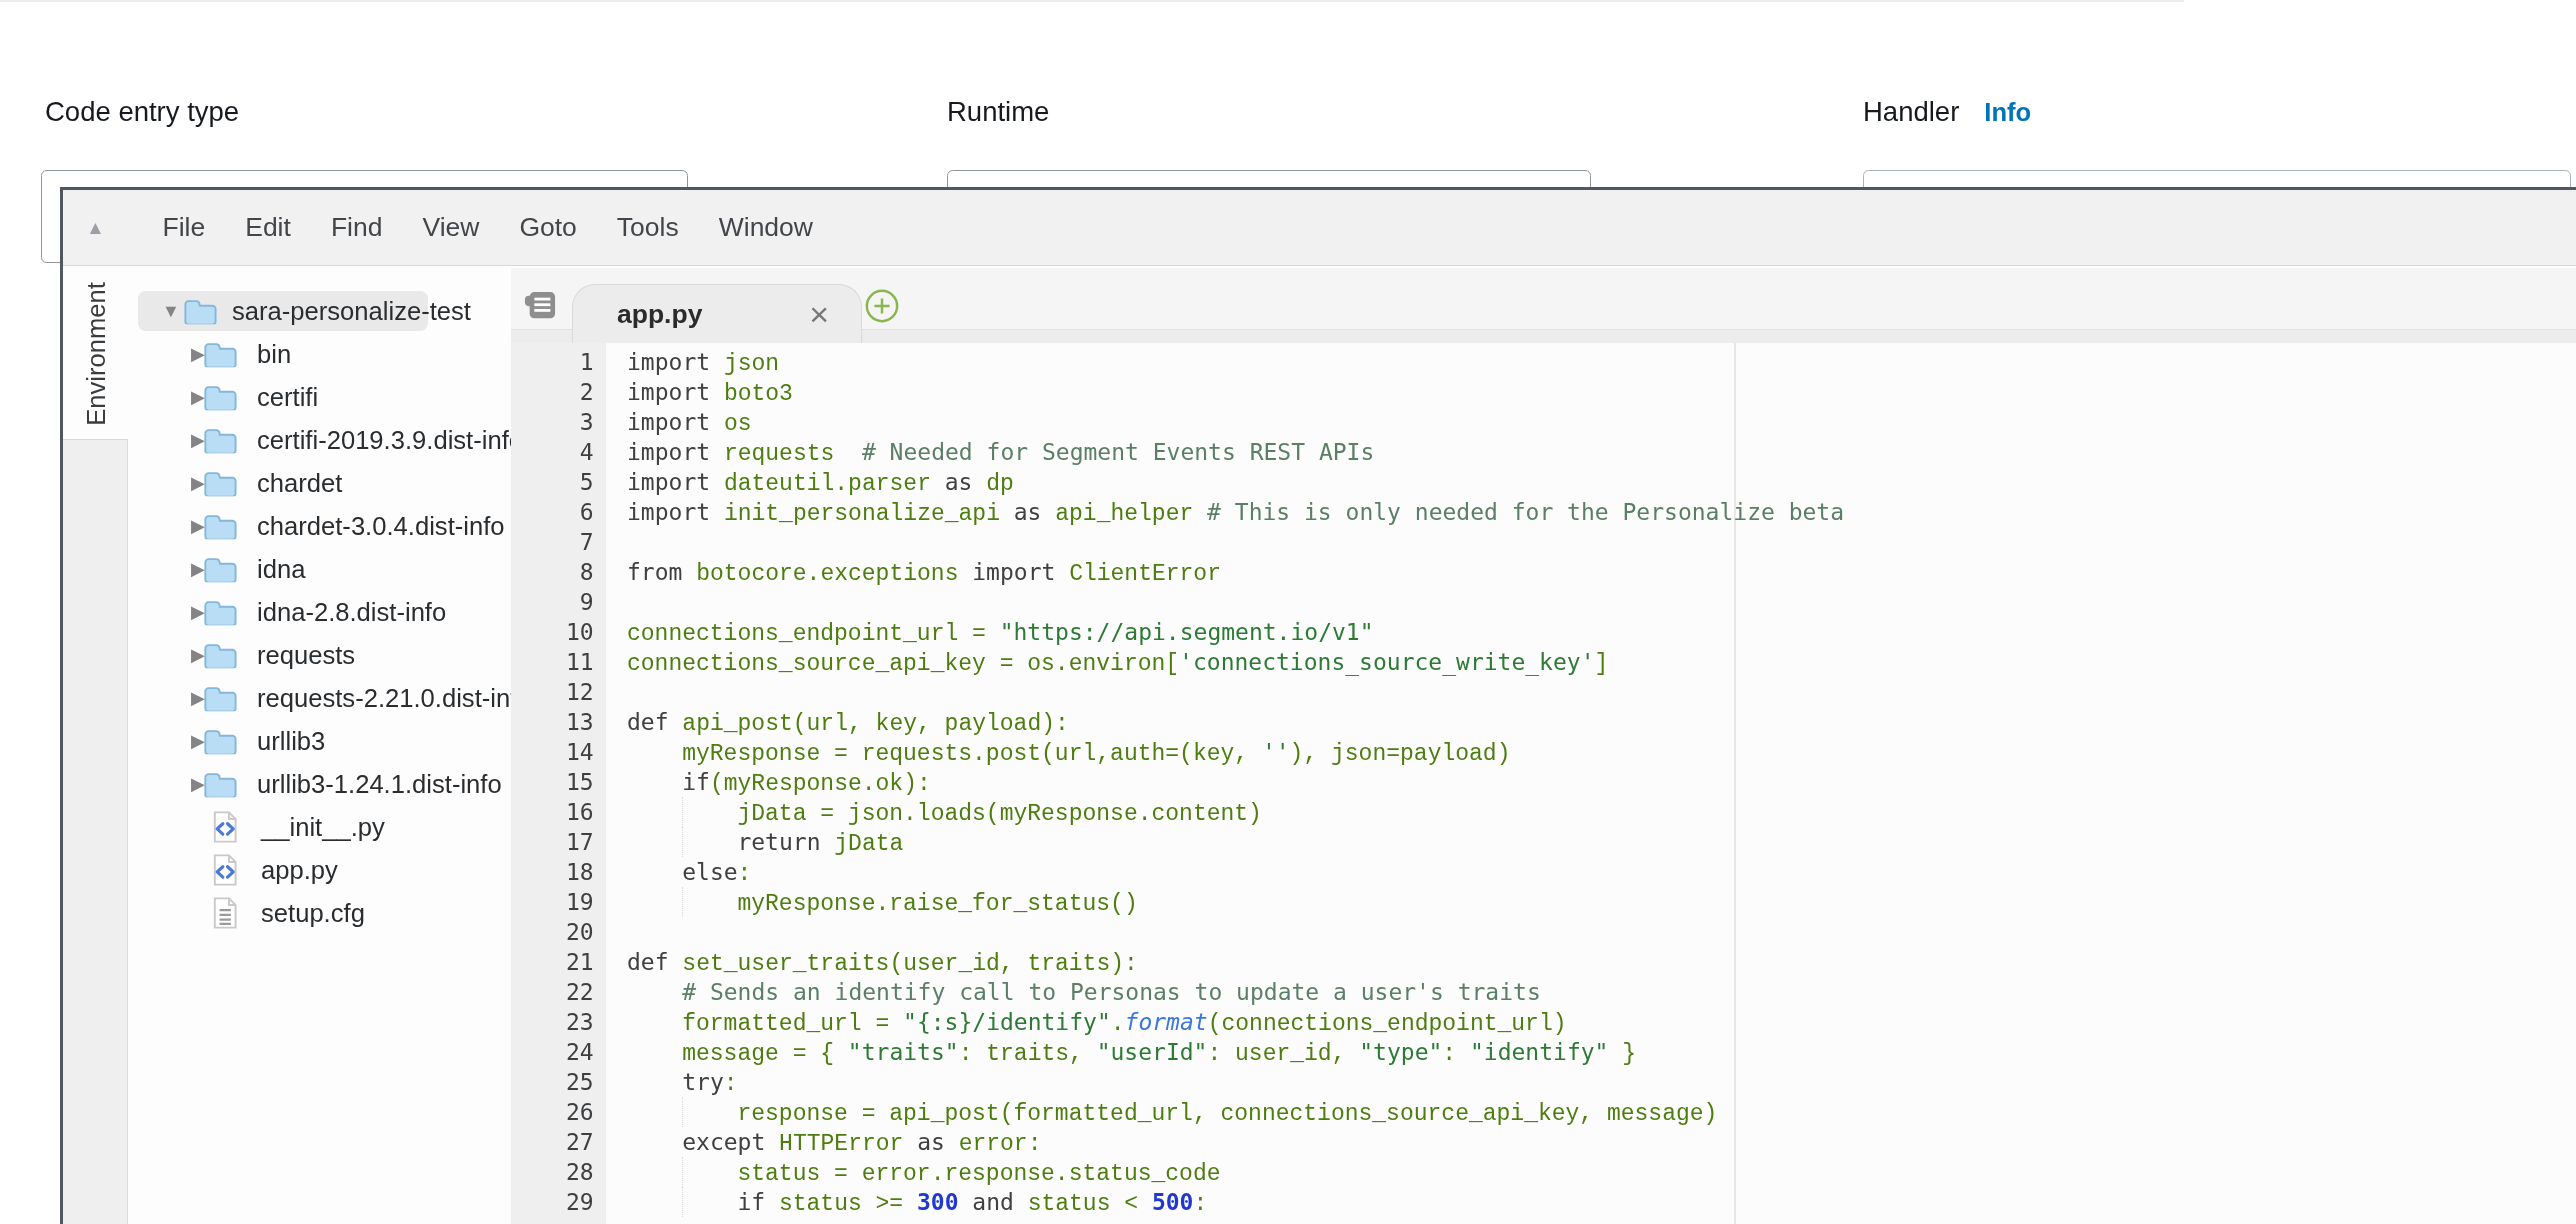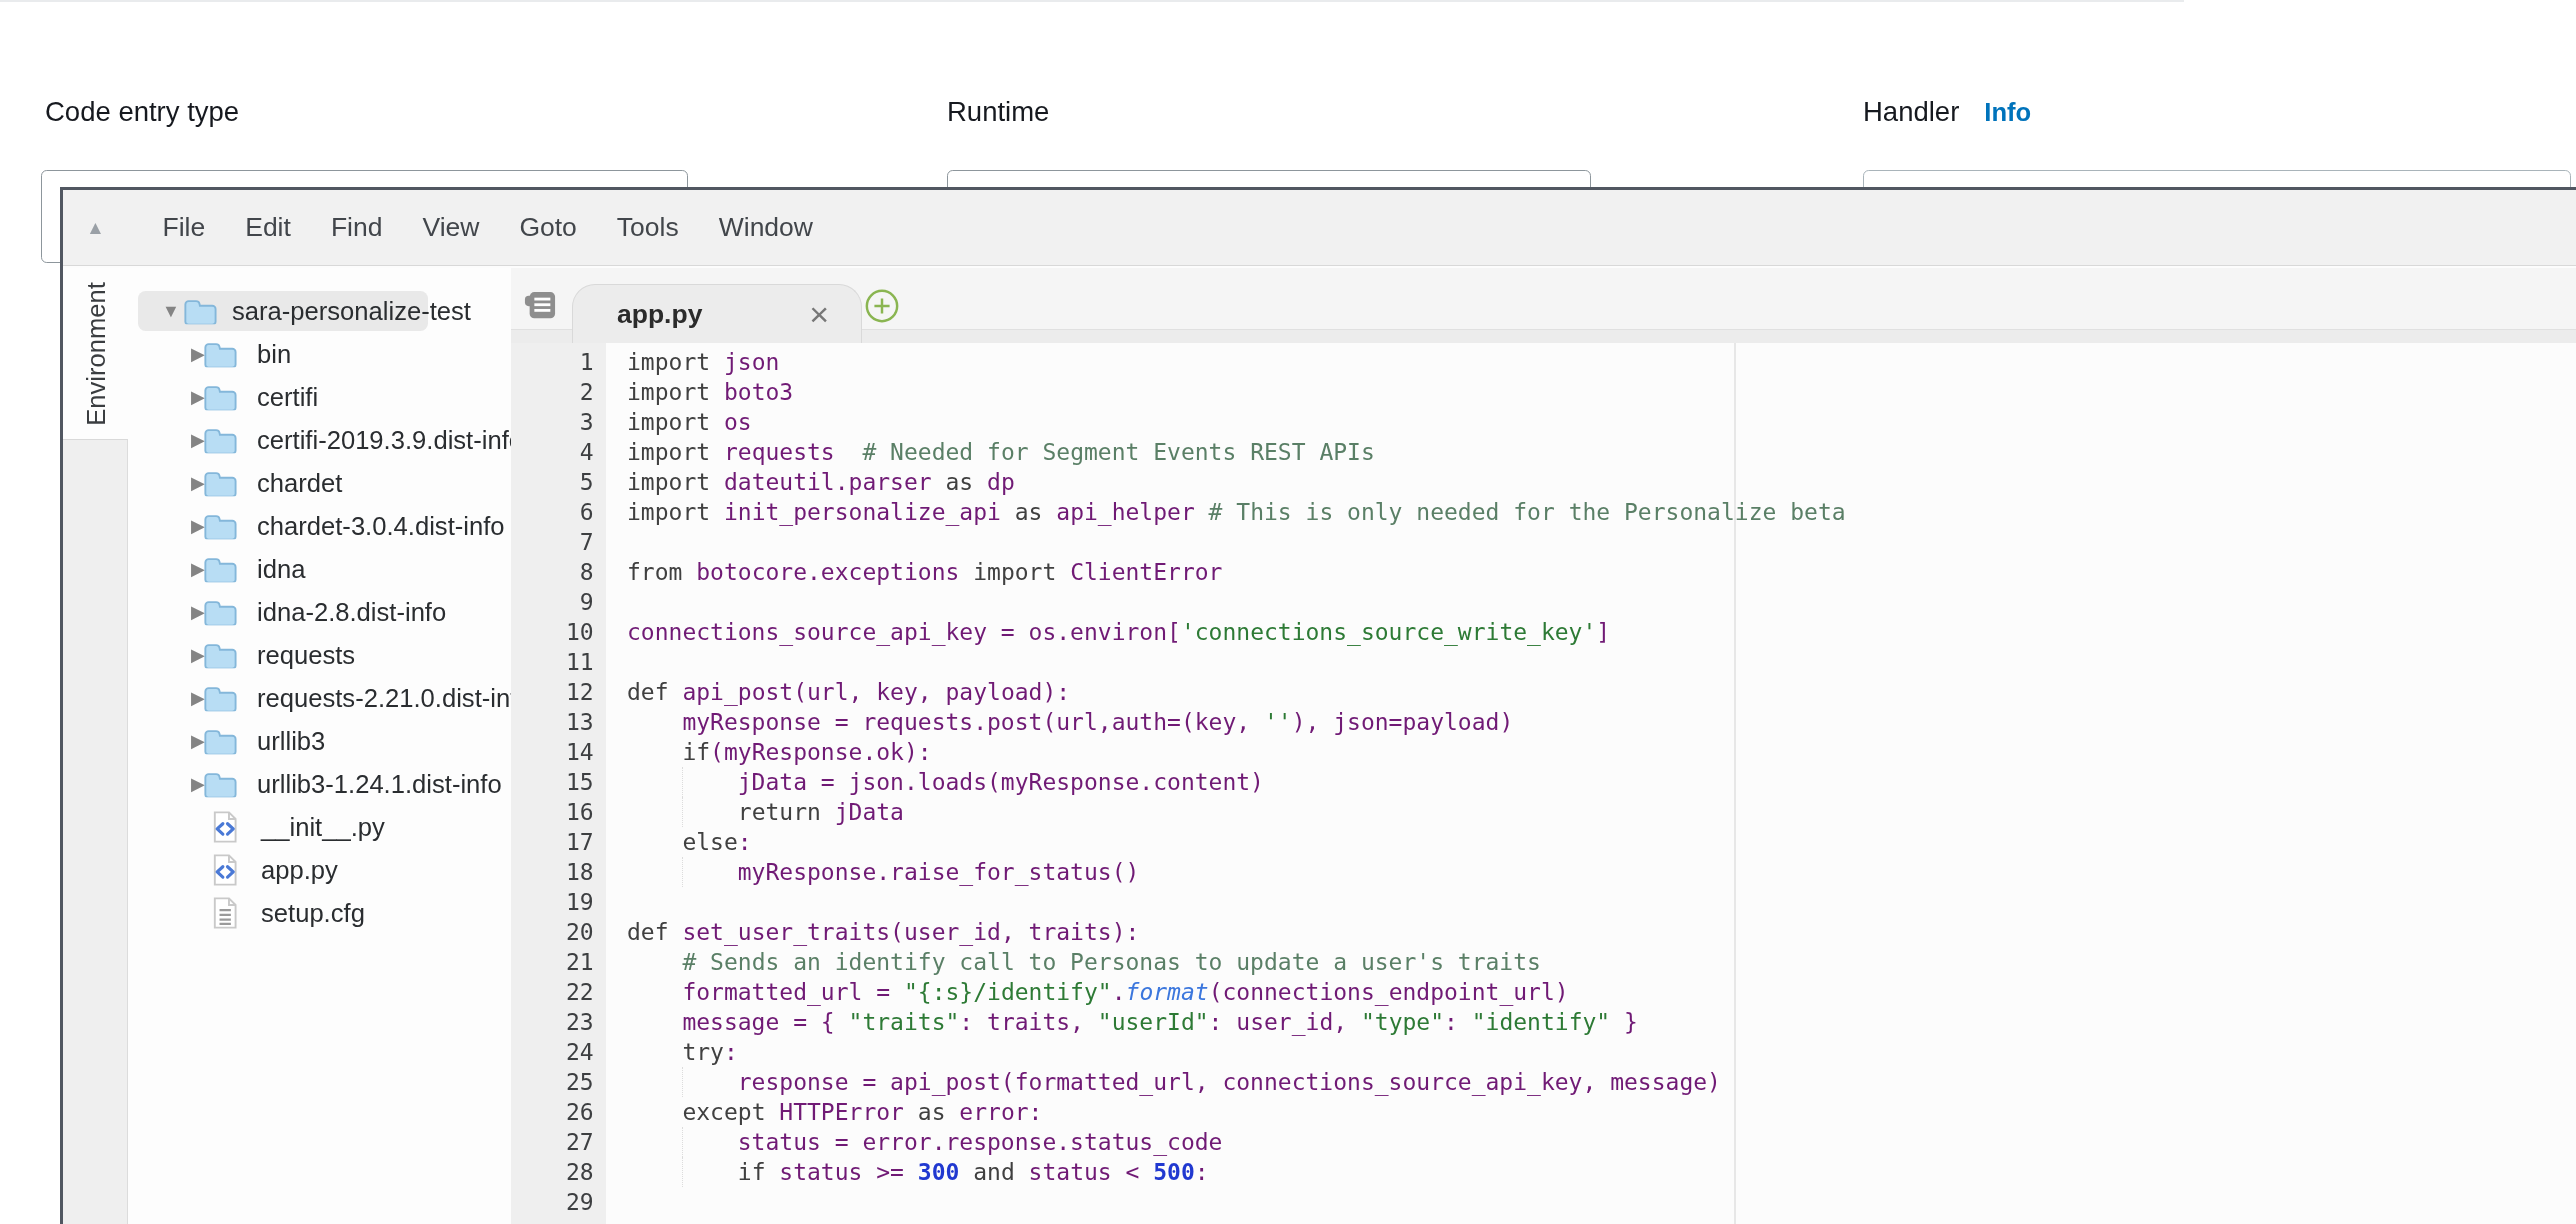--- a/index.html
+++ b/index.html
@@ -50,21 +50,21 @@
   .newtab{position:absolute;left:353px;top:20px;cursor:pointer;line-height:0;}
 
   .editor{position:absolute;left:0;top:75px;right:0;bottom:0;background:#fcfcfc;}
   .print-margin{position:absolute;left:1223px;top:0;bottom:0;width:1.9px;background:#e7e7e7;}
   .gutter{position:absolute;left:0;top:0;width:95px;bottom:0;background:#efefef;padding-top:3.8px;box-sizing:border-box;}
   .gutter .ln{height:30px;line-height:30px;text-align:right;padding-right:12.3px;font-family:"DejaVu Sans Mono",monospace;font-size:23px;color:#3d3f41;}
   .code{position:absolute;left:95px;top:0;right:0;bottom:0;padding:3.8px 0 0 21px;}
   .code-line{position:relative;height:30px;line-height:30px;white-space:pre;font-family:"DejaVu Sans Mono",monospace;font-size:23px;color:#111;}
   .code-line.guide::before{content:"";position:absolute;left:55px;top:0;bottom:0;border-left:1.9px dotted #dcdcdc;}
   .tok-k{color:#404040;} .tok-f{color:#3c77dd;font-style:italic;} .tok-n{color:#2038d0;font-weight:bold;}
-  .tok-s{color:#2d7a35;} .tok-c{color:#5a7f66;} .tok-t{color:#701a75;}
+  .tok-s{color:#2d7a35;} .tok-c{color:#5a7f66;} .tok-t{color:#4d7c0f;font-family:Liberation Mono, monospace;}
 </style>
 </head>
 <body>
 
 <div class="page">
   <div class="top-hairline"></div>
 
   <div>
     <div class="field-label" style="left:45px;">Code entry type</div>
     <div class="select" style="left:41px;width:647px;">
@@ -280,20 +280,21 @@
           <div class="code" id="code-lines">
               <div class="code-line"><span class="tok-k">import</span><span class="tok-t"> json</span></div>
               <div class="code-line"><span class="tok-k">import</span><span class="tok-t"> boto3</span></div>
               <div class="code-line"><span class="tok-k">import</span><span class="tok-t"> os</span></div>
               <div class="code-line"><span class="tok-k">import</span><span class="tok-t"> requests  </span><span class="tok-c"># Needed for Segment Events REST APIs</span></div>
               <div class="code-line"><span class="tok-k">import</span><span class="tok-t"> dateutil.parser </span><span class="tok-k">as</span><span class="tok-t"> dp</span></div>
               <div class="code-line"><span class="tok-k">import</span><span class="tok-t"> init_personalize_api </span><span class="tok-k">as</span><span class="tok-t"> api_helper </span><span class="tok-c"># This is only needed for the Personalize beta</span></div>
               <div class="code-line"></div>
               <div class="code-line"><span class="tok-k">from</span><span class="tok-t"> botocore.exceptions </span><span class="tok-k">import</span><span class="tok-t"> ClientError</span></div>
               <div class="code-line"></div>
+              <div class="code-line"><span class="tok-t">connections_endpoint_url = </span><span class="tok-s">"https://api.segment.io/v1"</span></div>
               <div class="code-line"><span class="tok-t">connections_source_api_key = os.environ[</span><span class="tok-s">'connections_source_write_key'</span><span class="tok-t">]</span></div>
               <div class="code-line"></div>
               <div class="code-line"><span class="tok-k">def</span><span class="tok-t"> api_post(url, key, payload):</span></div>
               <div class="code-line"><span class="tok-t">    myResponse = requests.post(url,auth=(key, </span><span class="tok-s">''</span><span class="tok-t">), json=payload)</span></div>
               <div class="code-line"><span class="tok-t">    </span><span class="tok-k">if</span><span class="tok-t">(myResponse.ok):</span></div>
               <div class="code-line guide"><span class="tok-t">        jData = json.loads(myResponse.content)</span></div>
               <div class="code-line guide"><span class="tok-t">        </span><span class="tok-k">return</span><span class="tok-t"> jData</span></div>
               <div class="code-line"><span class="tok-t">    </span><span class="tok-k">else</span><span class="tok-t">:</span></div>
               <div class="code-line guide"><span class="tok-t">        myResponse.raise_for_status()</span></div>
               <div class="code-line"></div>

